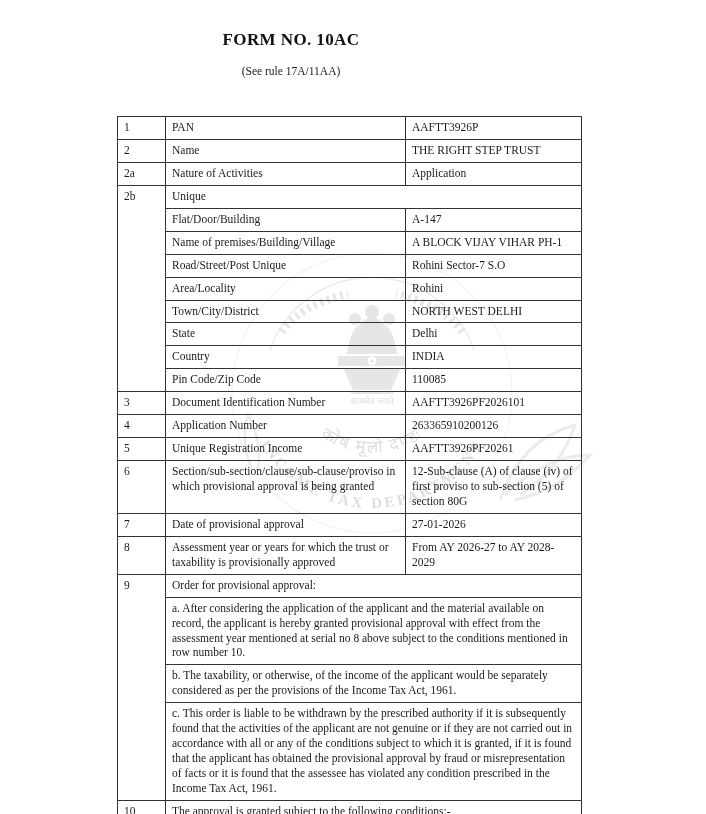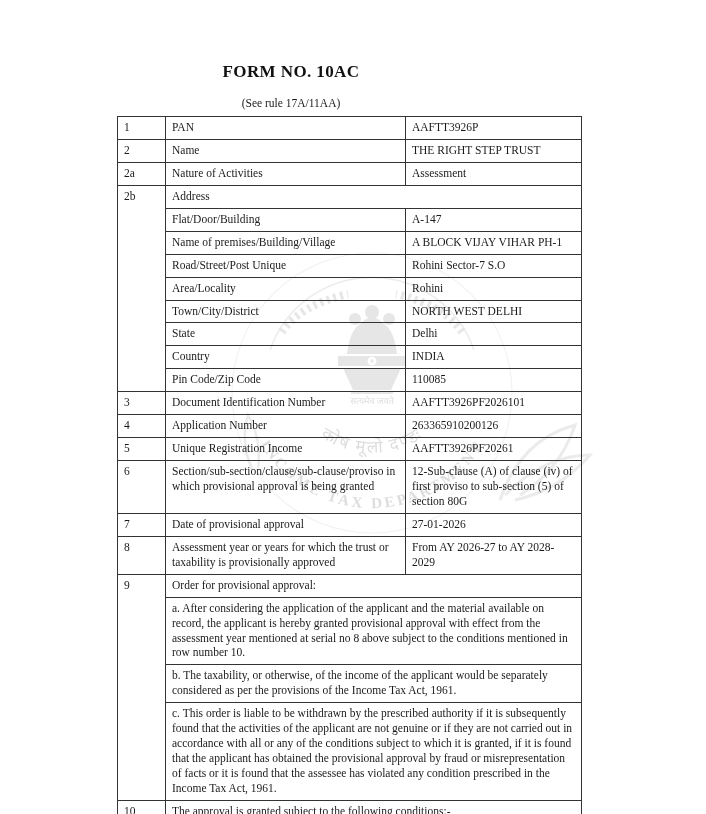--- a/index.html
+++ b/index.html
@@ -4,21 +4,21 @@
 <style>
   html,body{margin:0;padding:0;background:#ffffff;}
   .page{
     position:relative;
     width:706px;height:814px;
     background:#ffffff;
     overflow:hidden;
     font-family:"Liberation Serif", serif;
     color:#1a1a1a;
   }
-  .header{position:absolute;top:0;left:0;width:582px;text-align:center;margin-top:32px;}
+  .header{position:absolute;top:0;left:0;width:582px;text-align:center;}
   .form-title{
     margin:30px 0 0 0;
     font-size:17px;font-weight:bold;letter-spacing:.4px;
     font-family:"Liberation Serif", serif;color:#111;
   }
   .sub-line{font-size:11.5px;color:#1a1a1a;}
   .rule-ref{margin-top:15px;}
   .order-type{margin-top:4px;}
   .watermark{
     position:absolute;left:0;top:0;width:706px;height:814px;
@@ -101,25 +101,25 @@
         <td>AAFTT3926P</td>
       </tr>
       <tr>
         <td>2</td>
         <td>Name</td>
         <td>THE RIGHT STEP TRUST</td>
       </tr>
       <tr>
         <td>2a</td>
         <td>Nature of Activities</td>
-        <td>Assessment</td>
+        <td>Application</td>
       </tr>
       <tr>
         <td rowspan="9">2b</td>
-        <td colspan="2">Address</td>
+        <td colspan="2">Unique</td>
       </tr>
       <tr>
         <td>Flat/Door/Building</td>
         <td>A-147</td>
       </tr>
       <tr>
         <td>Name of premises/Building/Village</td>
         <td>A BLOCK VIJAY VIHAR PH-1</td>
       </tr>
       <tr>

